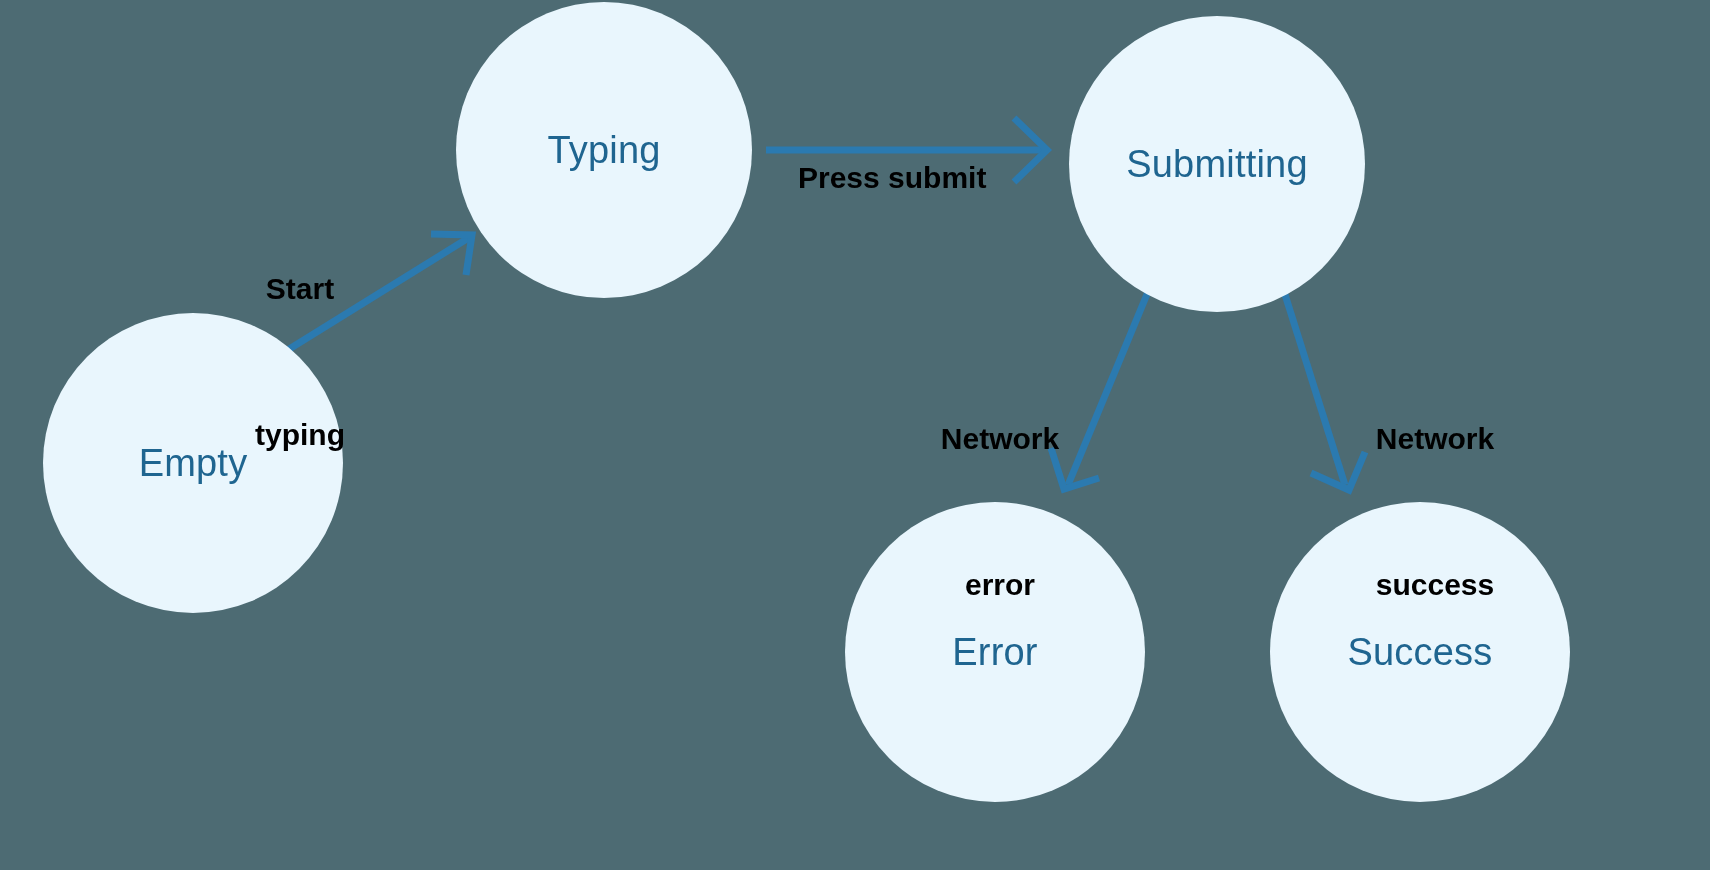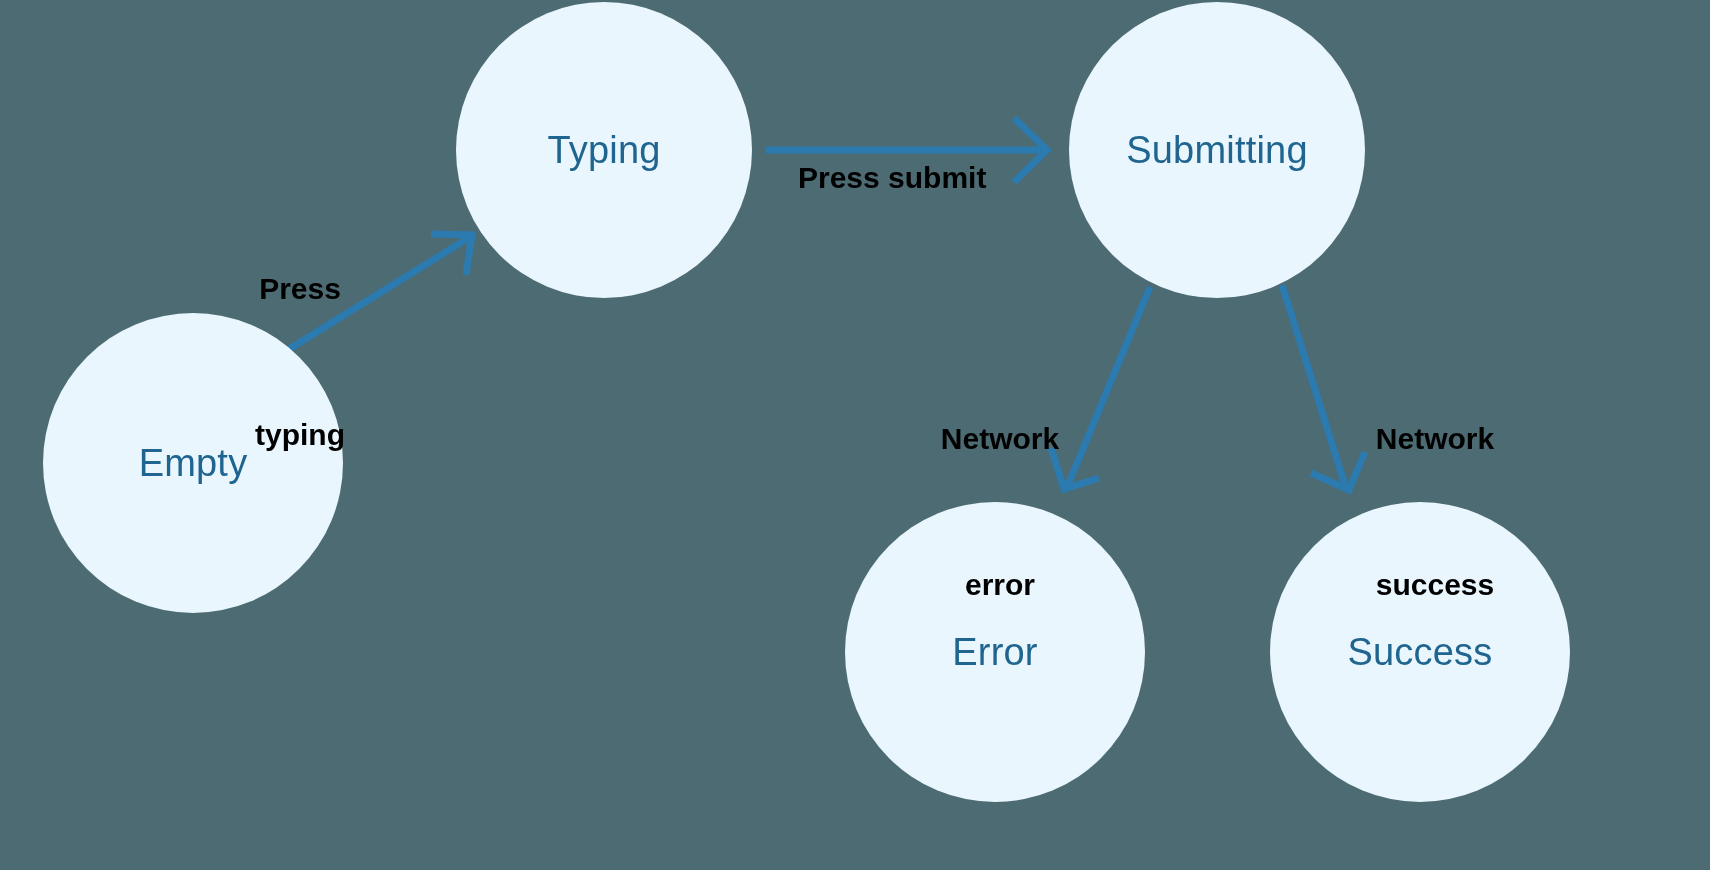--- a/index.html
+++ b/index.html
@@ -78,34 +78,34 @@
   </svg>
 
   <div class="node" style="left:0px; top:313px; width:300px; height:300px;margin-left:43px;">
     <span class="node-label">Empty</span>
   </div>
 
   <div class="node" style="left:456px; top:2px; width:296px; height:296px;">
     <span class="node-label">Typing</span>
   </div>
 
-  <div class="node" style="left:1069px; top:2px; width:296px; height:296px;text-align:right;">
+  <div class="node" style="left:1069px; top:16px; width:296px; height:296px;text-align:right;">
     <span class="node-label">Submitting</span>
   </div>
 
   <div class="node" style="left:845px; top:502px; width:300px; height:300px;">
     <span class="node-label">Error</span>
   </div>
 
   <div class="node" style="left:1270px; top:502px; width:300px; height:300px;">
     <span class="node-label">Success</span>
   </div>
 
   <div class="edge-label center" style="left:215px; top:168px; width:170px;">
-    <div>Press</div>
+    <div>Start</div>
     <div>typing</div>
   </div>
 
   <div class="edge-label left" style="left:798px; top:57px;">
     <div>Press submit</div>
   </div>
 
   <div class="edge-label center" style="left:908px; top:318px; width:184px;">
     <div>Network</div>
     <div>error</div>

